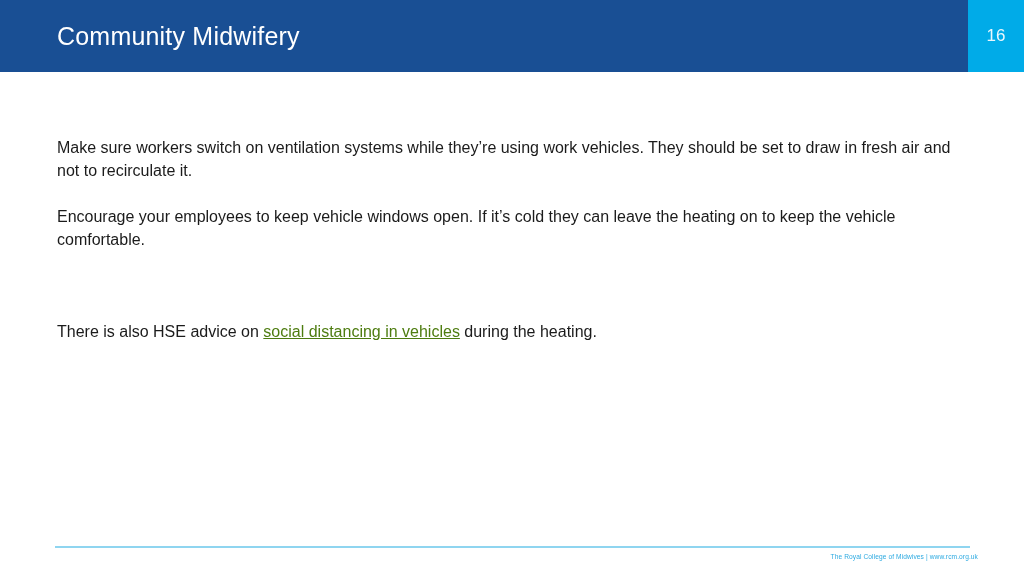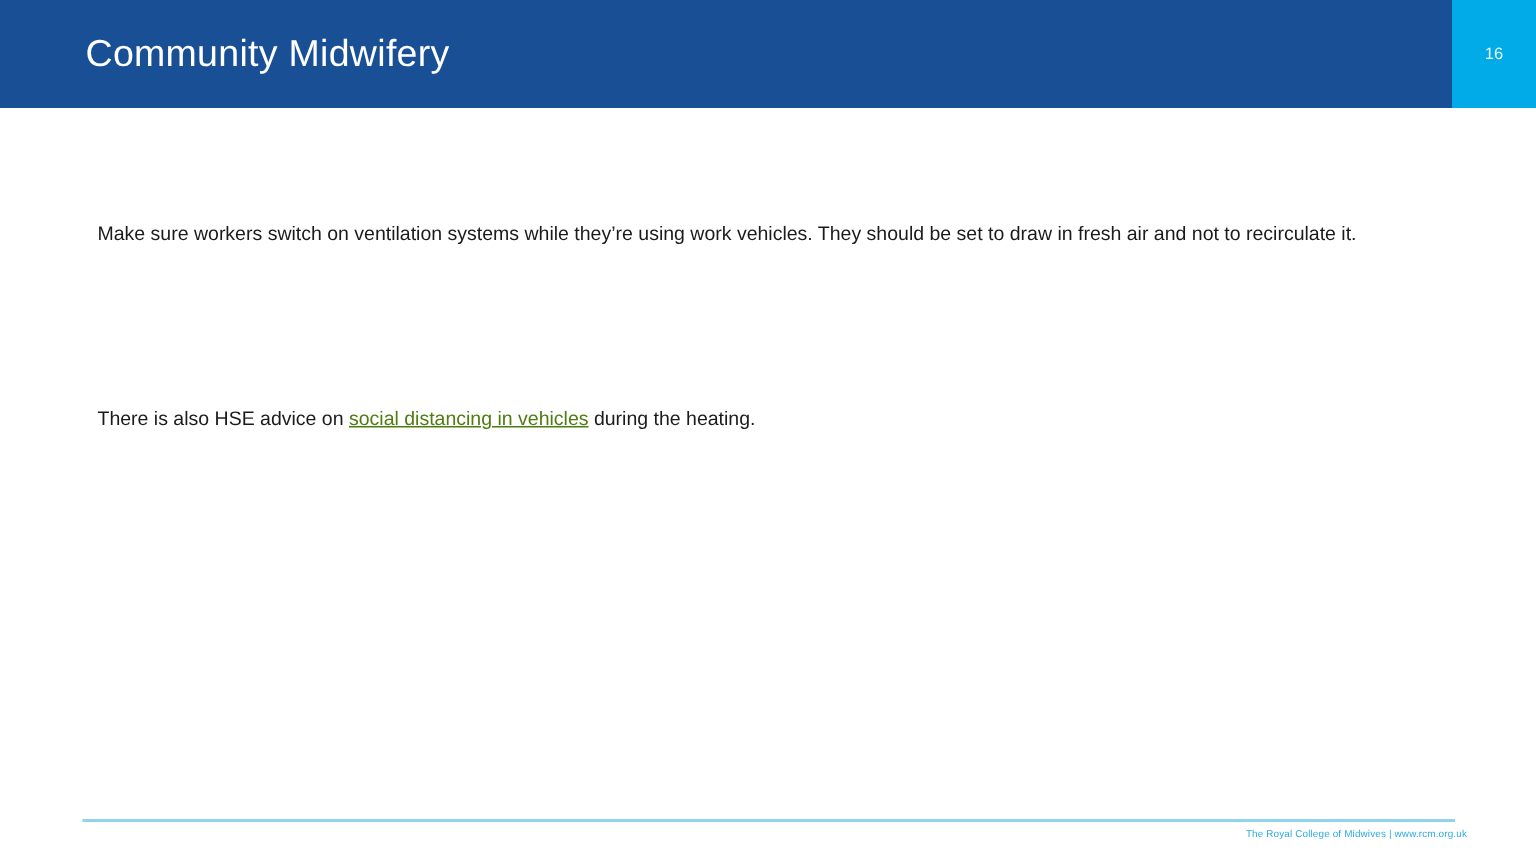--- a/index.html
+++ b/index.html
@@ -53,37 +53,37 @@
   }
   .page-number {
     position: absolute;
     left: 0;
     top: 0;
     width: 56px;
     height: 72px;
     display: flex;
     align-items: center;
     justify-content: center;
-    font-size: 11px;
+    font-size: 17px;
     color: #eaf7fd;
     font-weight: 400;
   }
 
   
   .body-area {
     position: absolute;
     left: 57px;
     top: 136px;
     width: 910px;
   }
   .para {
-    font-size: 13px;
+    font-size: 16px;
     line-height: 23px;
     color: #1b1b1b;
-    margin: 8px;
+    margin: 0;
     text-align: left;
   }
   .para.p1 { margin-bottom: 0; }
   .gap-small { height: 23px; }
   .gap-large { height: 46px; }
 
   .body-link {
     color: #4d7c0f;
     text-decoration: underline;
     cursor: pointer;
@@ -124,20 +124,21 @@
   <div class="page-number-block">
     <div class="page-number">16</div>
   </div>
 
   <div class="body-area">
 
     <p class="para p1">Make sure workers switch on ventilation systems while they’re using work vehicles. They should be set to draw in fresh air and not to recirculate it.</p>
 
     <div class="gap-small"></div>
 
+    <p class="para p2">Encourage your employees to keep vehicle windows open. If it’s cold they can leave the heating on to keep the vehicle comfortable.</p>
 
     <div class="gap-small"></div>
 
 
     <div class="gap-large"></div>
 
     <p class="para p4"><span>There is also HSE advice on </span><a class="body-link" href="#">social distancing in vehicles</a><span> during the heating.</span></p>
 
   </div>
 

